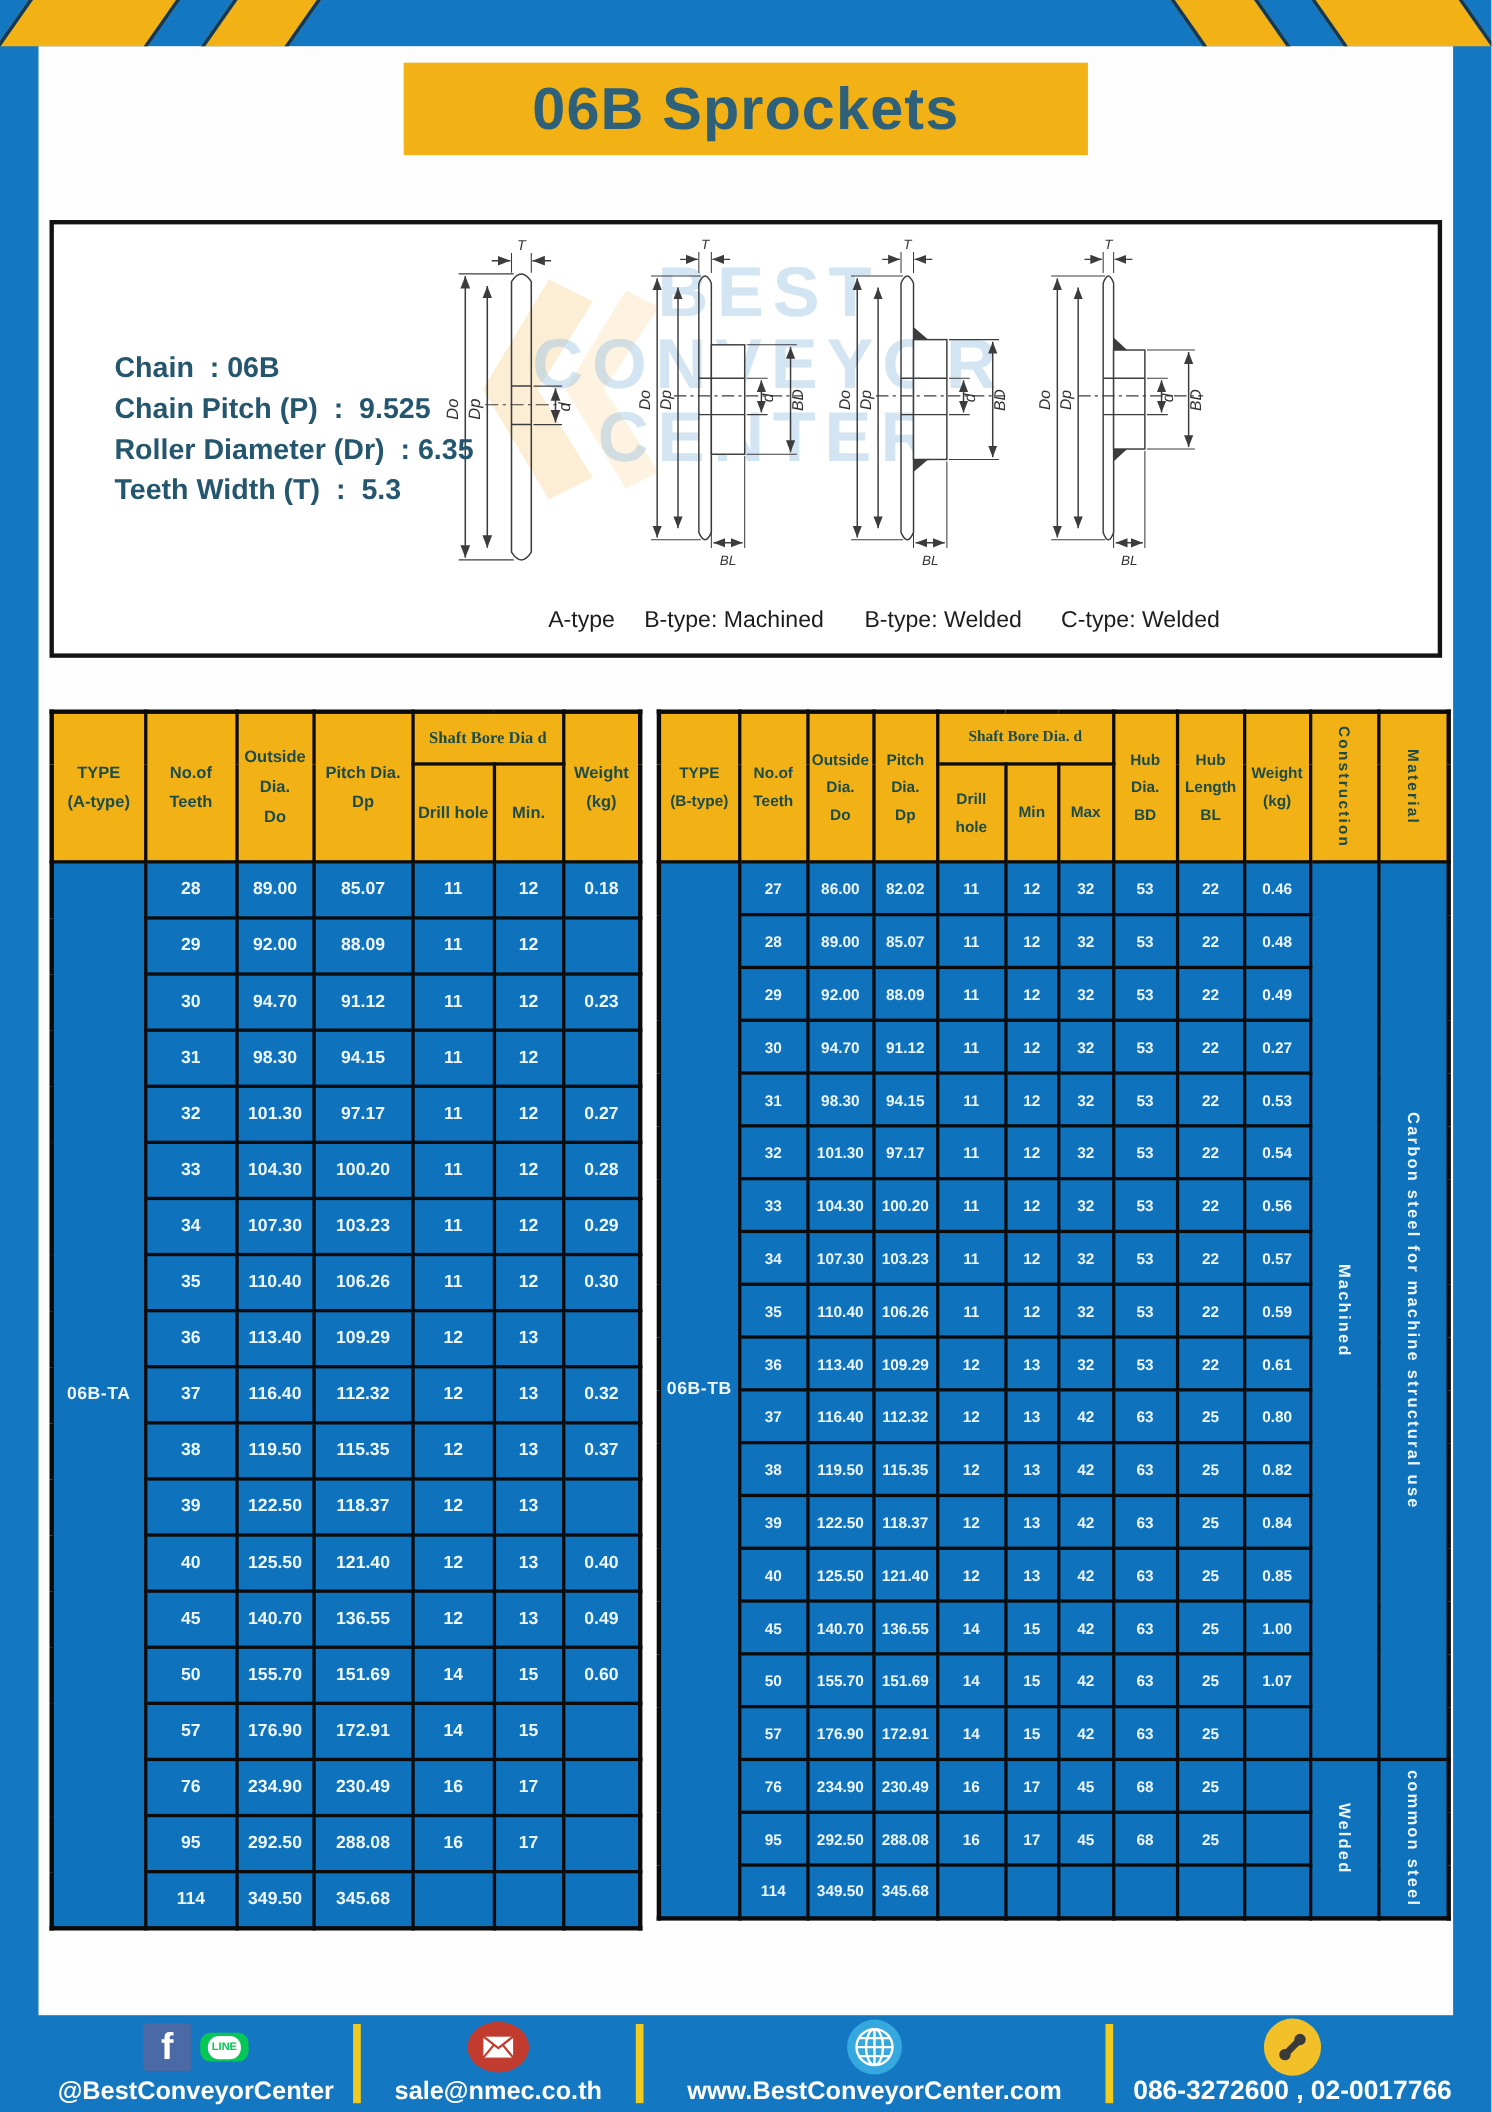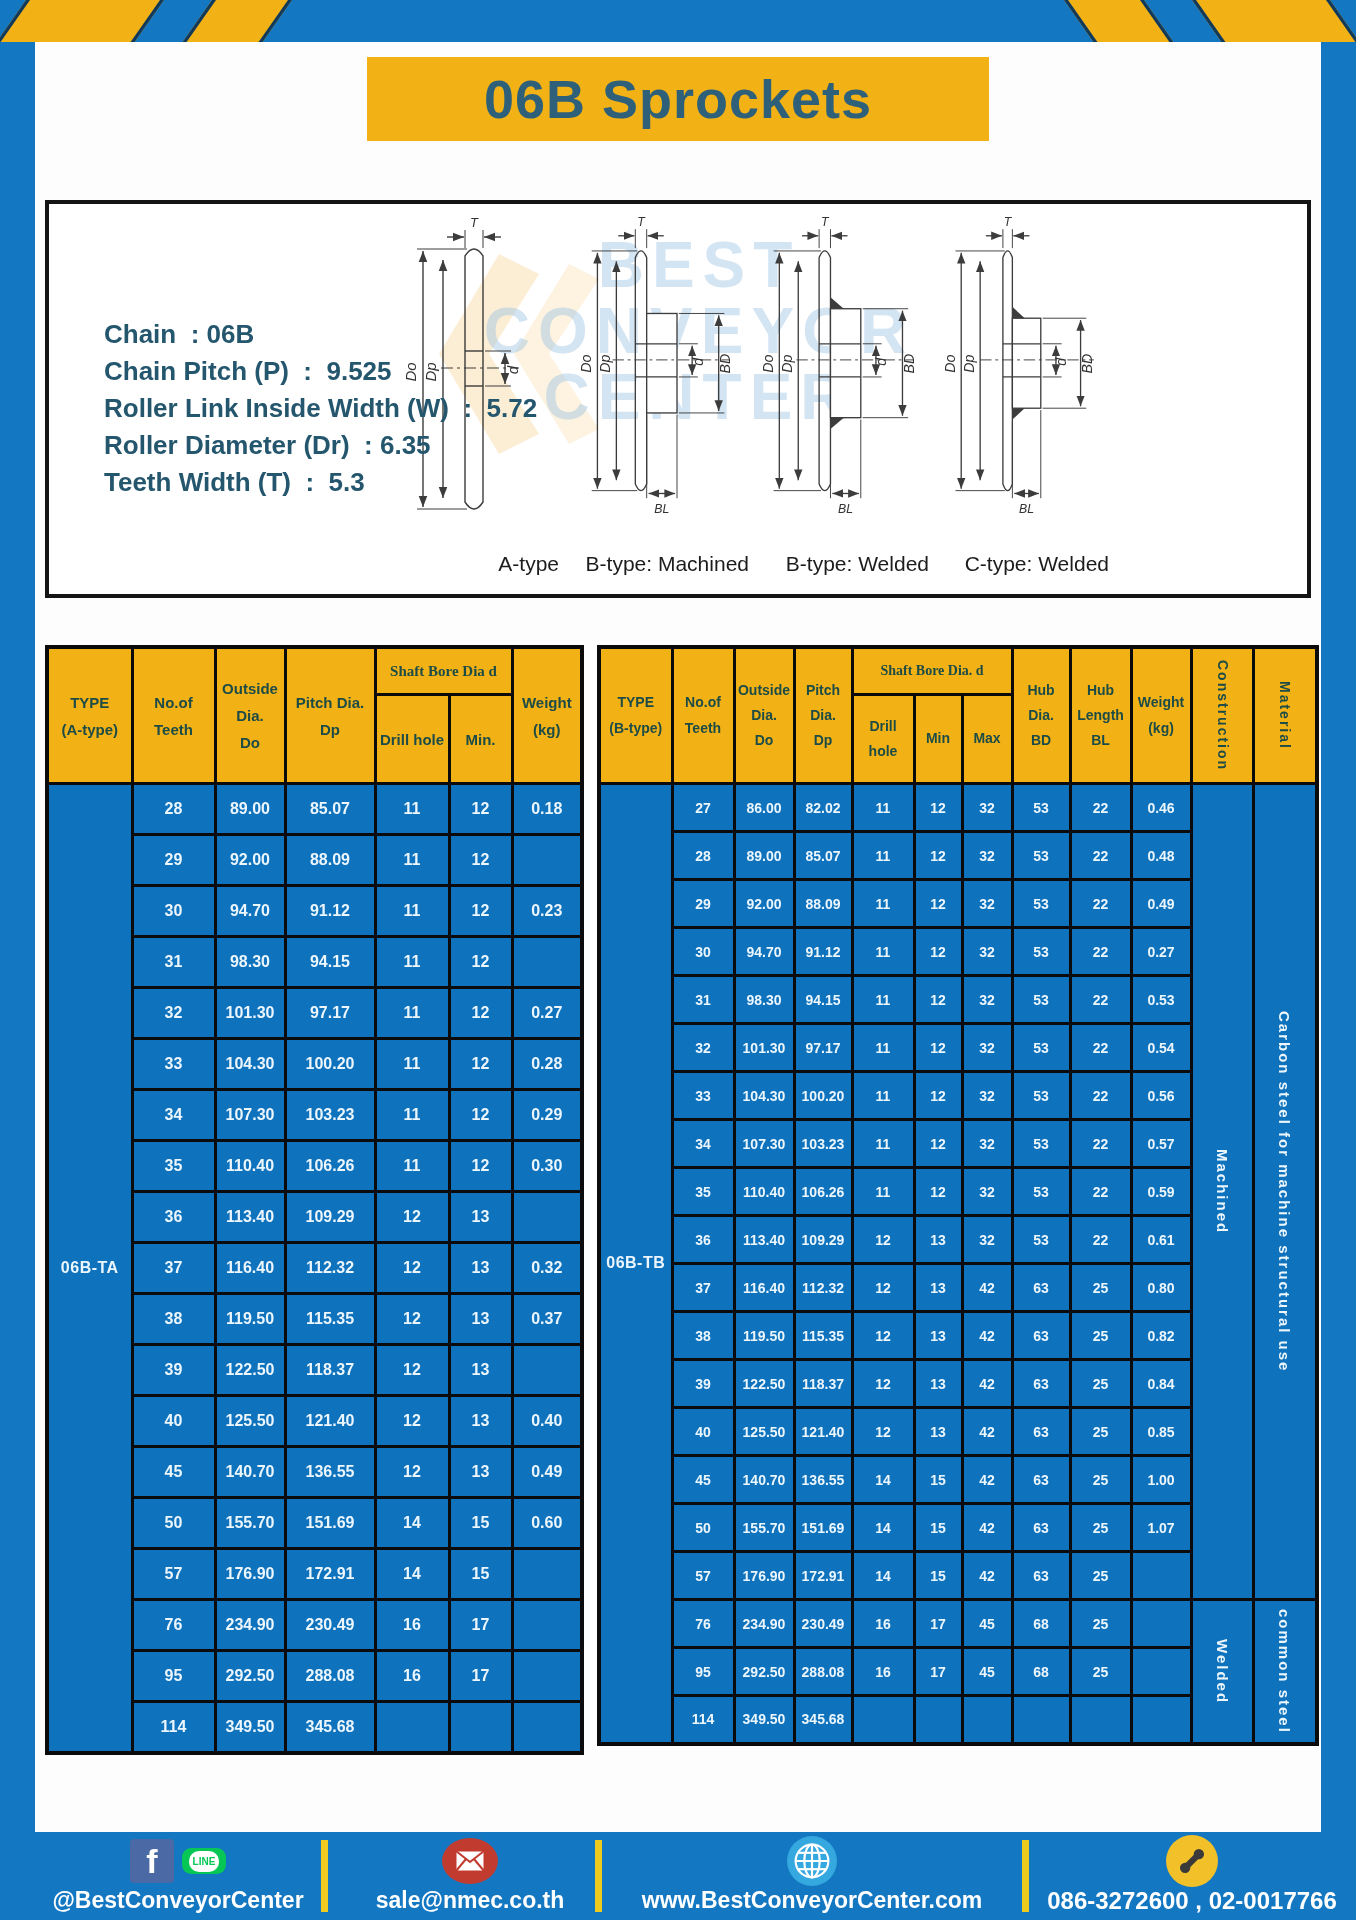--- a/index.html
+++ b/index.html
@@ -60,21 +60,21 @@
   .h-sub{height:86px;}
   .h-top{height:44px;font-family:Liberation Serif, serif;}
   td.type-cell{font-size:16px;letter-spacing:.5px;}
   th.vhead{writing-mode:vertical-rl;letter-spacing:2px;padding:6px 0;}
   td.vcell{writing-mode:vertical-rl;letter-spacing:2px;font-size:15px;}
 
   
   .footer{position:absolute;left:0;top:1832px;width:1356px;height:88px;display:flex;align-items:center;}
   .f-item{display:flex;flex-direction:column;align-items:center;justify-content:center;height:100%;}
   .f1{width:286px;margin-left:35px;}
-  .f2{width:250px;padding-left:17px;}
+  .f2{width:250px;}
   .f3{width:420px;}
   .f4{width:326px;}
   .f-div{width:7px;height:72px;background:#EFCB1F;}
   .f-label{color:#fff;font-weight:700;font-size:23px;margin-top:3px;white-space:nowrap;}
   .f4 .f-label{font-size:24px;}
   .f-icons{display:flex;gap:8px;align-items:center;height:46px;}
   .ic-fb{width:44px;height:44px;background:#4A69A5;color:#fff;border-radius:4px;display:flex;align-items:center;justify-content:center;font-size:34px;font-weight:700;}
   .ic-line{width:44px;height:26px;background:#06C755;border-radius:9px;display:flex;align-items:center;justify-content:center;}
   .ic-line em{background:#fff;border-radius:10px;padding:5px 4px;font-style:normal;color:#06C755;font-size:10px;font-weight:700;}
   .ic-mail{width:56px;height:46px;background:#C23B2F;border-radius:50%;display:flex;align-items:center;justify-content:center;}
@@ -113,21 +113,20 @@
     </svg>
     <div class="wm">
       <span>BEST</span>
       <span>CONVEYOR</span>
       <span>CENTER</span>
     </div>
 
     <div class="spec-lines">
       <div>Chain  : 06B</div>
       <div>Chain Pitch (P)  :  9.525</div>
-      <div>Roller Link Inside Width (W)  :  5.72</div>
       <div>Roller Diameter (Dr)  : 6.35</div>
       <div>Teeth Width (T)  :  5.3</div>
     </div>
 
     <div class="figure fig-a">
       <svg class="dims" viewBox="0 0 170 330" preserveAspectRatio="xMidYMin meet">
         <line class="thin" x1="76" y1="16" x2="76" y2="34"></line>
         <line class="thin" x1="94" y1="16" x2="94" y2="34"></line>
         <line x1="58" y1="23" x2="75" y2="23" marker-end="url(#arr)"></line>
         <line x1="112" y1="23" x2="95" y2="23" marker-end="url(#arr)"></line>

